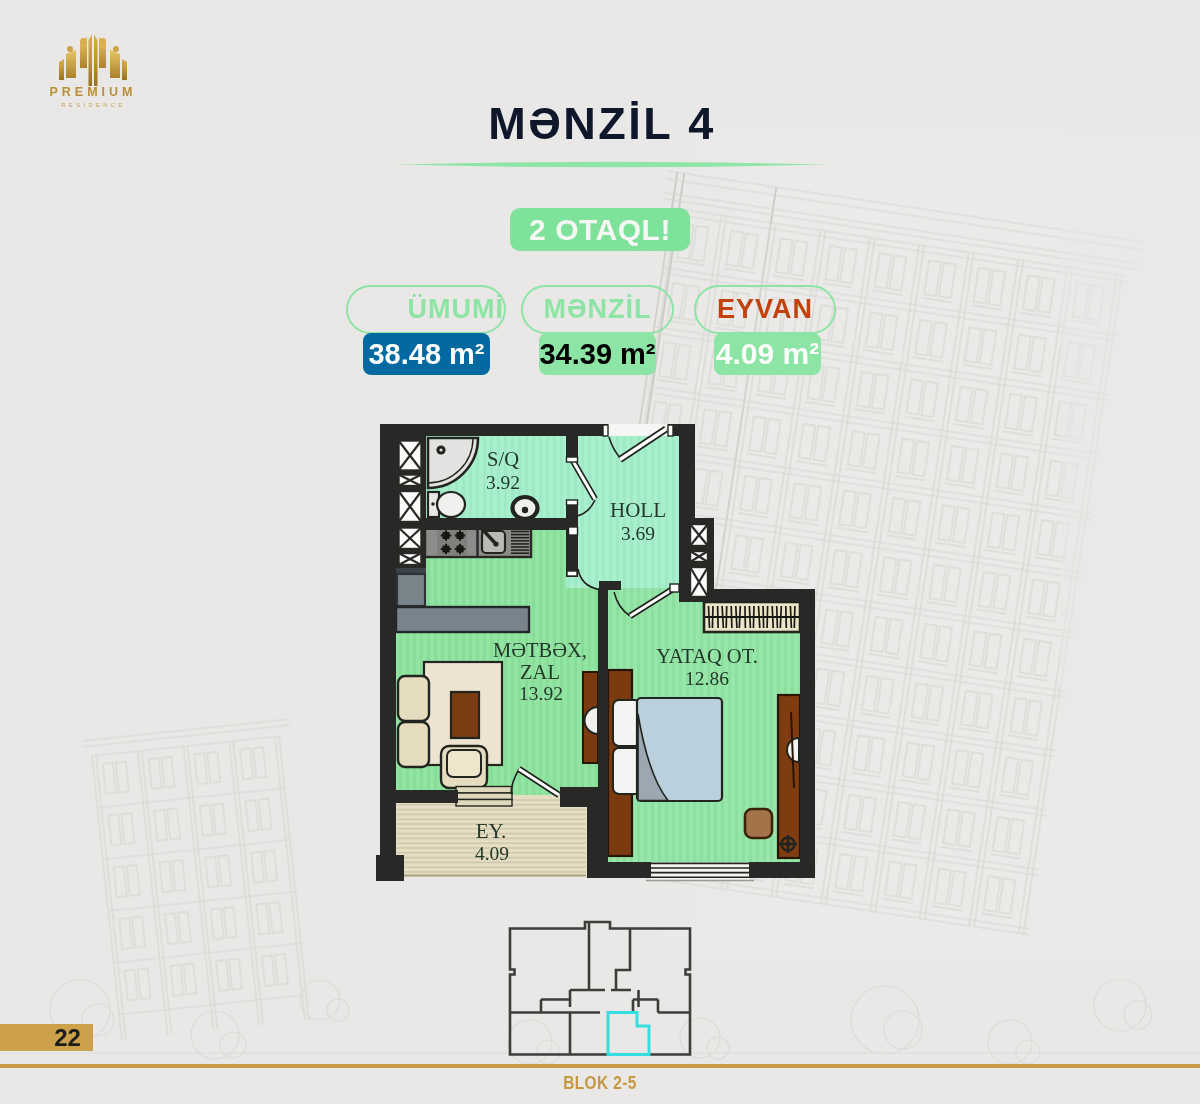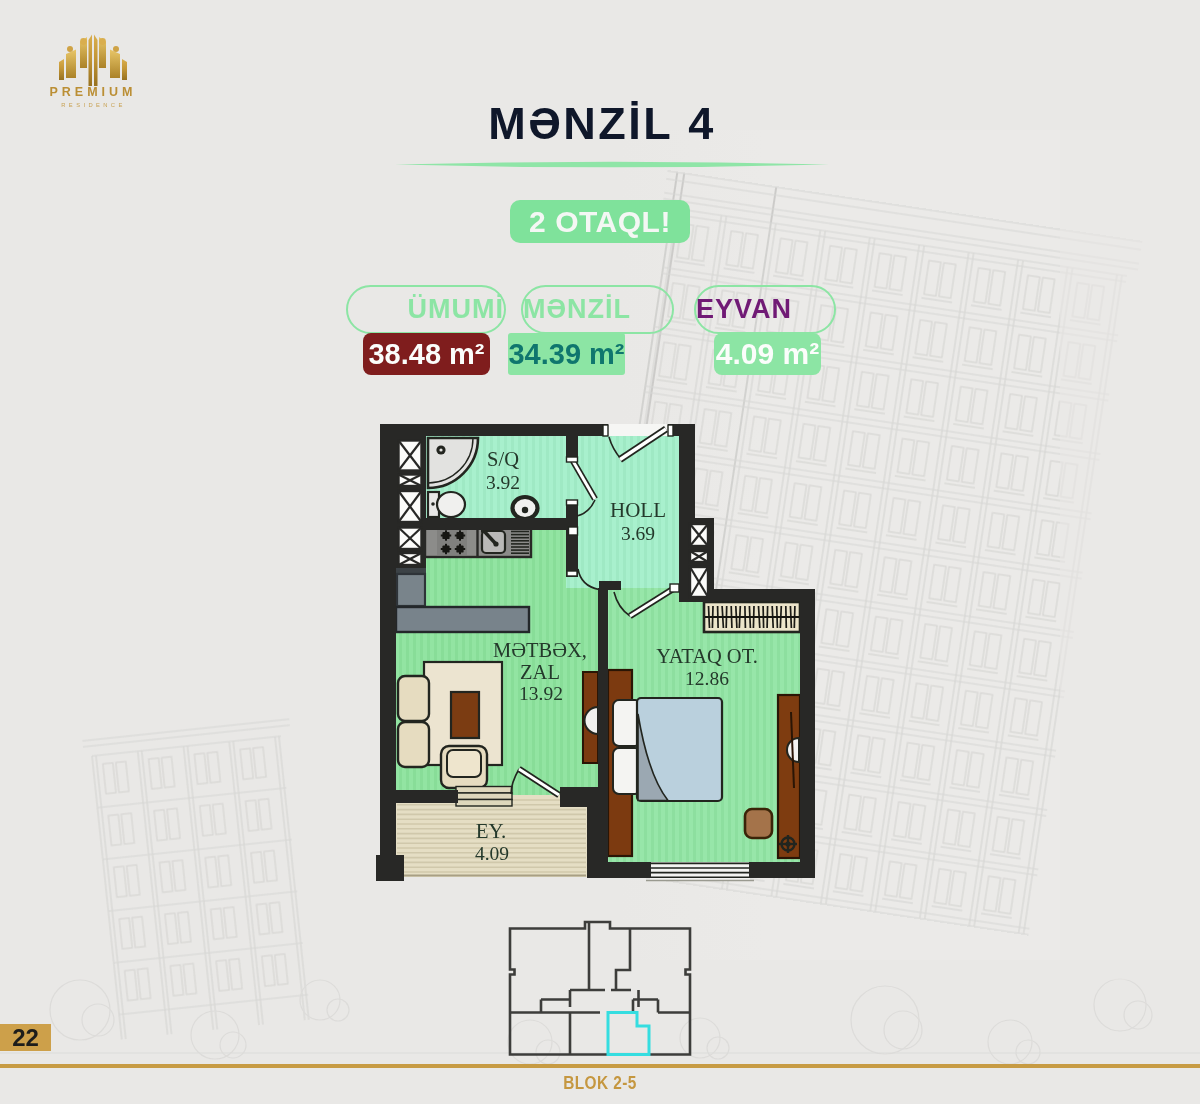--- a/index.html
+++ b/index.html
@@ -481,31 +481,31 @@
 <text x="58" y="68" font-family="Liberation Sans, sans-serif" font-size="12.5" letter-spacing="4" fill="#bb8f35" text-anchor="middle" font-weight="bold">PREMIUM</text>
 <text x="58.5" y="79" font-family="Liberation Sans, sans-serif" font-size="5.8" letter-spacing="3.4" fill="#c8a254" text-anchor="middle">RESIDENCE</text>
 </svg></div>
 
 <div style="position:absolute;left:602px;top:98px;transform:translateX(-50%);font-family:'Liberation Sans',sans-serif;font-weight:bold;font-size:45px;letter-spacing:2.5px;color:#0f172a;white-space:nowrap;">MƏNZİL&nbsp;4</div>
 
 <svg style="position:absolute;left:0;top:0;" width="1200" height="200" viewBox="0 0 1200 200">
     <path d="M395,164.5 Q612,158.8 829,164.5 Q612,170.2 395,164.5 Z" fill="#8fe5a7"></path>
   </svg>
 
-<div style="position:absolute;left:510px;top:200px;width:180px;height:43px;background:#7fe29b;border-radius:10px;color:#f4f7f4;font-family:'Liberation Sans',sans-serif;font-weight:bold;font-size:30px;letter-spacing:0.5px;text-align:center;line-height:43px;">2 OTAQL!</div>
+<div style="position:absolute;left:510px;top:208px;width:180px;height:43px;background:#7fe29b;border-radius:10px;color:#f4f7f4;font-family:'Liberation Sans',sans-serif;font-weight:bold;font-size:30px;letter-spacing:0.5px;text-align:center;line-height:43px;">2 OTAQL!</div>
 
 <div style="position:absolute;left:346px;top:285px;box-sizing:border-box;width:160px;height:49px;border:2.5px solid #8ce5a4;border-radius:25px;color:#8ce5a4;font-family:'Liberation Sans',sans-serif;font-weight:bold;font-size:27px;letter-spacing:1px;text-align:right;line-height:45px;">ÜMUMİ</div>
 
-<div style="position:absolute;left:363px;top:333px;width:127px;height:42px;background:#7f1d1d;border-radius:8px;color:#fbfdfb;font-family:'Liberation Sans',sans-serif;font-weight:bold;font-size:29px;text-align:center;line-height:42px;">38.48 m²</div>
-
-<div style="position:absolute;left:521px;top:285px;box-sizing:border-box;width:153px;height:49px;border:2.5px solid #8ce5a4;border-radius:25px;color:#8ce5a4;font-family:'Liberation Sans',sans-serif;font-weight:bold;font-size:27px;letter-spacing:1px;line-height:45px;">MƏNZİL</div>
-
-<div style="position:absolute;left:508px;top:333px;width:117px;height:42px;background:#8ce5a4;border-radius:3px;color:#0f766e;font-family:'Liberation Sans',sans-serif;font-weight:bold;font-size:29px;text-align:center;line-height:42px;">34.39 m²</div>
-
-<div style="position:absolute;left:694px;top:285px;box-sizing:border-box;width:142px;height:49px;border:2.5px solid #8ce5a4;border-radius:25px;color:#701a75;font-family:'Liberation Sans',sans-serif;font-weight:bold;font-size:27px;letter-spacing:1px;text-align:left;line-height:45px;">EYVAN</div>
+<div style="position:absolute;left:363px;top:333px;width:127px;height:42px;background:#0369a1;border-radius:8px;color:#fbfdfb;font-family:'Liberation Sans',sans-serif;font-weight:bold;font-size:29px;text-align:center;line-height:42px;">38.48 m²</div>
+
+<div style="position:absolute;left:521px;top:285px;box-sizing:border-box;width:153px;height:49px;border:2.5px solid #8ce5a4;border-radius:25px;color:#8ce5a4;font-family:'Liberation Sans',sans-serif;font-weight:bold;font-size:27px;letter-spacing:1px;text-align:center;line-height:45px;">MƏNZİL</div>
+
+<div style="position:absolute;left:539px;top:333px;width:117px;height:42px;background:#8ce5a4;border-radius:8px;color:#000000;font-family:'Liberation Sans',sans-serif;font-weight:bold;font-size:29px;text-align:center;line-height:42px;">34.39 m²</div>
+
+<div style="position:absolute;left:694px;top:285px;box-sizing:border-box;width:142px;height:49px;border:2.5px solid #8ce5a4;border-radius:25px;color:#c2410c;font-family:'Liberation Sans',sans-serif;font-weight:bold;font-size:27px;letter-spacing:1px;text-align:center;line-height:45px;">EYVAN</div>
 
 <div style="position:absolute;left:714px;top:333px;width:107px;height:42px;background:#8ce5a4;border-radius:8px;color:#fbfdfb;font-family:'Liberation Sans',sans-serif;font-weight:bold;font-size:30px;text-align:center;line-height:42px;">4.09 m²</div>
 
 <svg style="position:absolute;left:0;top:0;" width="1200" height="1104" viewBox="0 0 1200 1104">
 <defs>
 <pattern id="st1" width="7" height="8" patternUnits="userSpaceOnUse">
         <rect width="7" height="8" fill="#a8f0cd"></rect>
         <rect width="3" height="8" fill="#9fe9c4"></rect>
       </pattern>
 <pattern id="st2" width="7" height="8" patternUnits="userSpaceOnUse">
@@ -788,16 +788,16 @@
 <path d="M570,990 L570,1007"></path>
 <path d="M541,999.5 L570,999.5 M541,999.5 L541,1012.5"></path>
 <path d="M510,1012.5 L600,1012.5 M570,1012.5 L570,1054.5"></path>
 <path d="M633,999.5 L658,999.5 M633,999.5 L633,1012.5 M658,999.5 L658,1012.5 M658,1012.5 L690,1012.5"></path>
 <path d="M638.5,990 L638.5,1007"></path>
 </g>
 
 <path d="M608,1012.5 L637,1012.5 L637,1026 L649,1026 L649,1054.5 L608,1054.5 Z" fill="none" stroke="#35dde0" stroke-width="3"></path>
 </svg>
 
-<div style="position:absolute;left:0;top:1024px;width:51px;height:27px;background:#cda04a;color:#1d1d1b;font-family:'Liberation Sans',sans-serif;font-weight:bold;font-size:24px;text-align:center;line-height:27px;">22</div>
+<div style="position:absolute;left:0;top:1024px;width:51px;height:27px;background:#cda04a;color:#1d1d1b;font-family:'Liberation Sans',sans-serif;font-weight:bold;font-size:24px;text-align:center;line-height:27px;padding-left:42px;">22</div>
 
 <div style="position:absolute;left:0;top:1064px;width:1200px;height:4px;background:#c79b43;"></div>
 
 <div style="position:absolute;left:600px;top:1073px;transform:translateX(-50%) scaleX(0.88);transform-origin:center;color:#c59740;font-family:'Liberation Sans',sans-serif;font-weight:bold;font-size:17.5px;letter-spacing:0.5px;">BLOK 2-5</div>
 </body></html>

